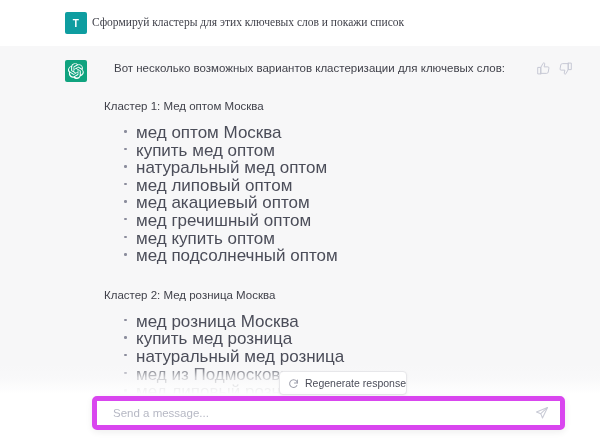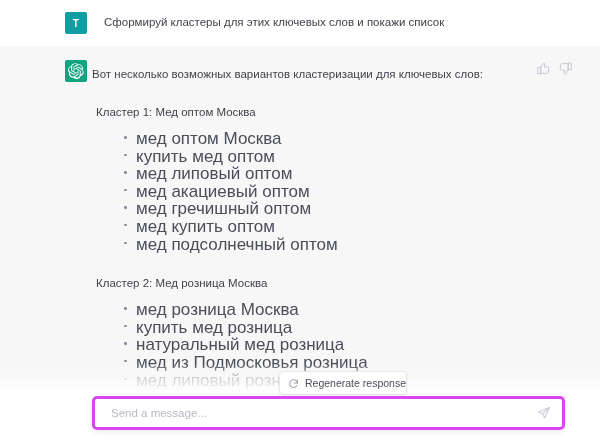--- a/index.html
+++ b/index.html
@@ -65,50 +65,52 @@
   .msg-col {
     flex: 1 1 auto;
     padding-right: 14px;
     min-width: 0;
   }
 
   .msg-text {
     font-size: 11.5px;
     line-height: 16px;
     color: #41424b;
-    margin: 2px 0 0 12px;
+    margin: 2px 0 0 0;
+    font-family: Liberation Serif, serif;
   }
   .assistant-head {
     display: flex;
     align-items: flex-start;
     justify-content: space-between;
     gap: 10px;
   }
   .assistant-intro {
     font-size: 11.5px;
     line-height: 16px;
     color: #41424b;
-    margin: 6px 0 0 0;
+    margin: 0 0 0 0;
     flex: 1 1 auto;
+    text-align: center;
   }
   .feedback {
     display: flex;
     gap: 9px;
     flex: 0 0 auto;
     padding-top: 2px;
     padding-right: 14px;
   }
   .fb-icon { width: 13px; height: 13px; display: block; color: #c5c7d4; cursor: pointer; }
   .fb-icon svg { display: block; }
 
   .cluster-heading {
     font-size: 11.5px;
     line-height: 16px;
     color: #41424b;
-    margin: 22px 0 0 4px;
+    margin: 22px 0 0 12px;
   }
   ul.kw-list {
     list-style: none;
     margin: 10px 0 0 0;
     padding: 0 0 0 30px;
   }
   ul.kw-list li {
     position: relative;
     font-size: 17px;
     line-height: 17.6px;
@@ -170,21 +172,21 @@
   .regen-icon svg { display: block; }
 
   
   .composer {
     position: absolute;
     left: 92px;
     right: 35px;
     bottom: 8px;
     height: 34px;
     background: #ffffff;
-    border: 3px solid #d946ef;
+    border: 5px solid #d946ef;
     border-radius: 5px;
     box-shadow: 0 2px 7px rgba(0,0,0,.07);
     display: flex;
     align-items: center;
     padding: 0 11px 0 14px;
     z-index: 7;
   }
   .composer input {
     flex: 1 1 auto;
     border: none;
@@ -249,20 +251,21 @@
               <path d="M17 14l-4.2 7.6a1.7 1.7 0 0 1-3.1-1.2L10.8 15H4a2 2 0 0 1-2-2.3l1.3-7.4A3 3 0 0 1 6.2 3H17"></path>
             </svg>
           </span>
         </div>
       </div>
 
       <div class="cluster-heading">Кластер 1: Мед оптом Москва</div>
       <ul class="kw-list">
         <li>мед оптом Москва</li>
         <li>купить мед оптом</li>
+        <li>натуральный мед оптом</li>
         <li>мед липовый оптом</li>
         <li>мед акациевый оптом</li>
         <li>мед гречишный оптом</li>
         <li>мед купить оптом</li>
         <li>мед подсолнечный оптом</li>
       </ul>
 
       <div class="cluster-heading">Кластер 2: Мед розница Москва</div>
       <ul class="kw-list">
         <li>мед розница Москва</li>

